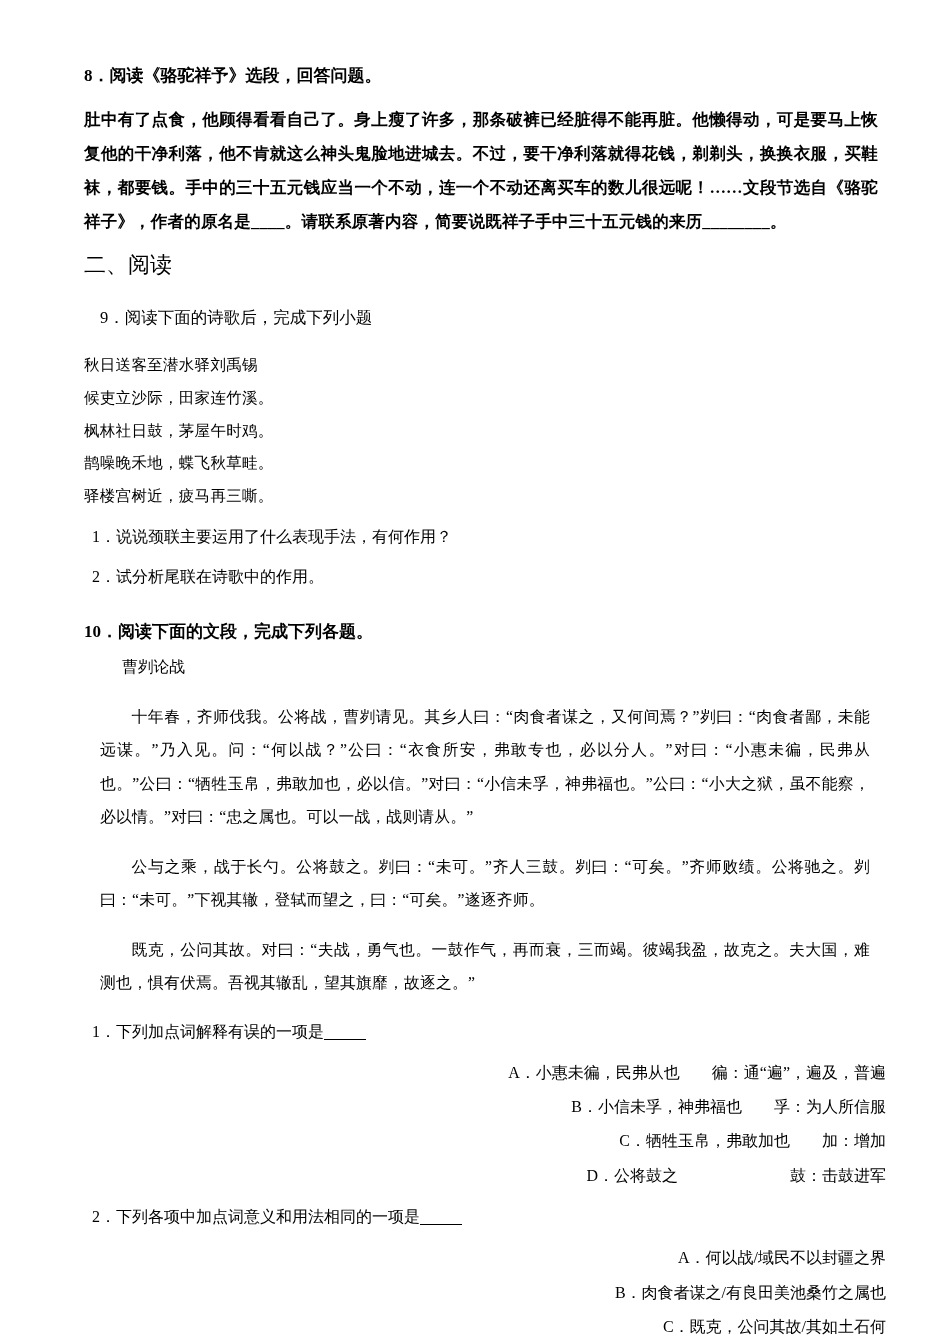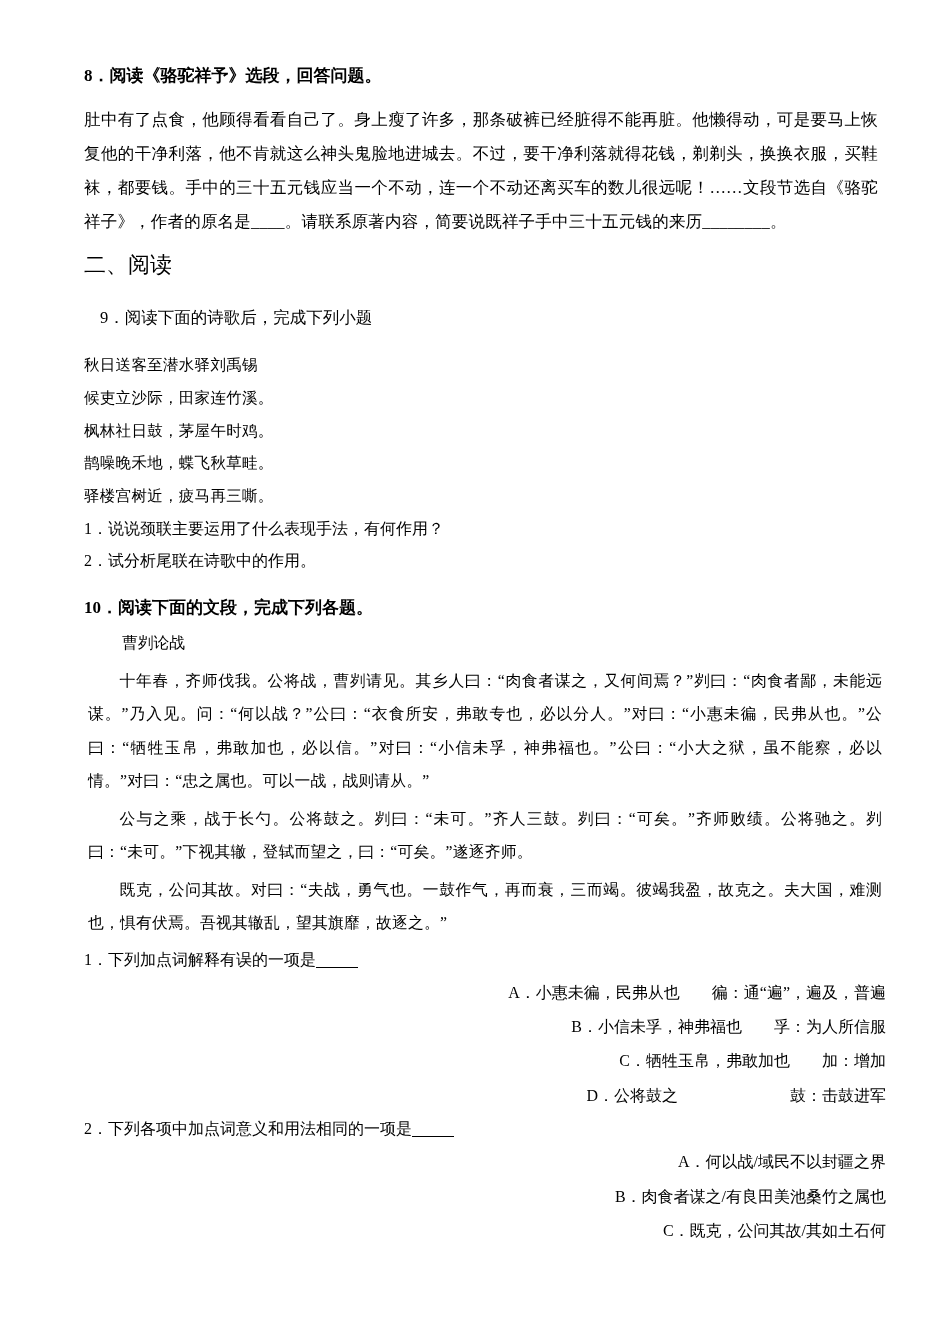--- a/index.html
+++ b/index.html
@@ -23,21 +23,21 @@
     padding: 62px 74px 0 74px;
     box-sizing: border-box;
   }
   .q-head {
     font-weight: bold;
     font-size: 17px;
     line-height: 1.6;
     margin: 0 0 14px 0;
   }
   .para-bold {
-    font-weight: normal;
+    font-weight: bold;
     font-size: 16.5px;
     line-height: 2.05;
     text-align: justify;
     text-justify: inter-ideograph;
     margin: 0 8px 6px 0;
     letter-spacing: 0.2px;
   }
   .section-title {
     font-size: 22px;
     line-height: 1.9;
@@ -57,29 +57,29 @@
   .poem-line {
     font-family: Liberation Mono, monospace;
     font-size: 15.5px;
     line-height: 2.1;
     margin: 0;
     letter-spacing: 0.3px;
   }
   .sub-q {
     font-size: 16px;
     line-height: 2.0;
-    margin: 0;
+    margin: 8px;
   }
   .indent1 { text-indent: 2em; }
   .classic {
     font-size: 15.8px;
     line-height: 2.12;
     text-align: justify;
     text-justify: inter-ideograph;
-    margin: 4px;
+    margin: 16px;
     letter-spacing: 0.2px;
     font-family: Liberation Serif, serif;
   }
   .classic-title {
     font-size: 15.8px;
     line-height: 2.12;
     margin: 0 0 0 0;
     text-indent: 2.4em;
   }
   .opt {

